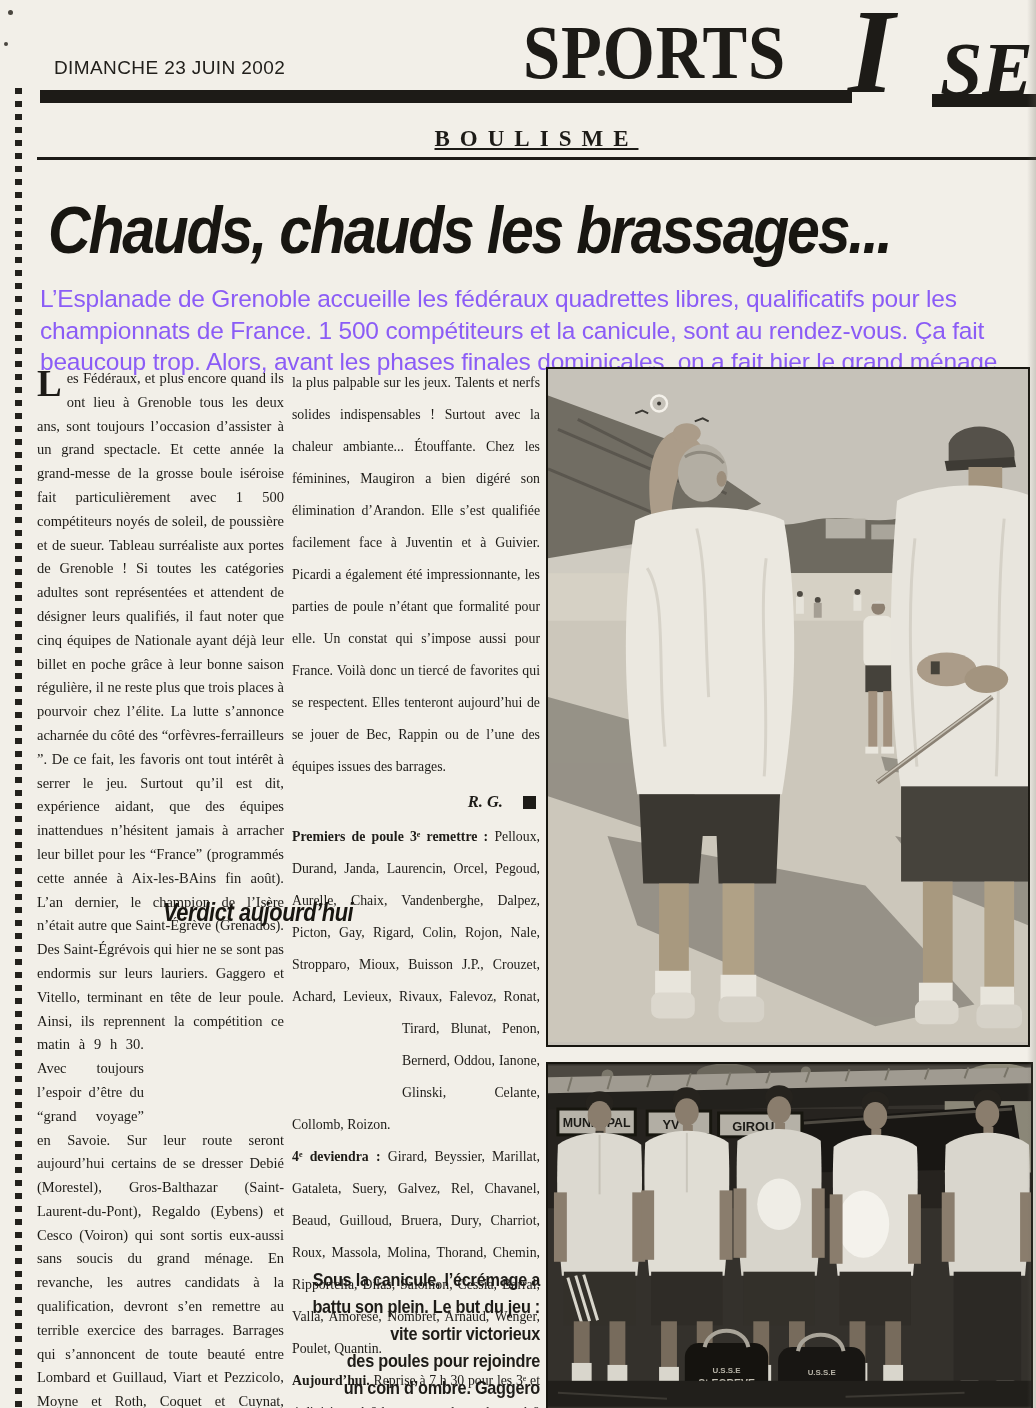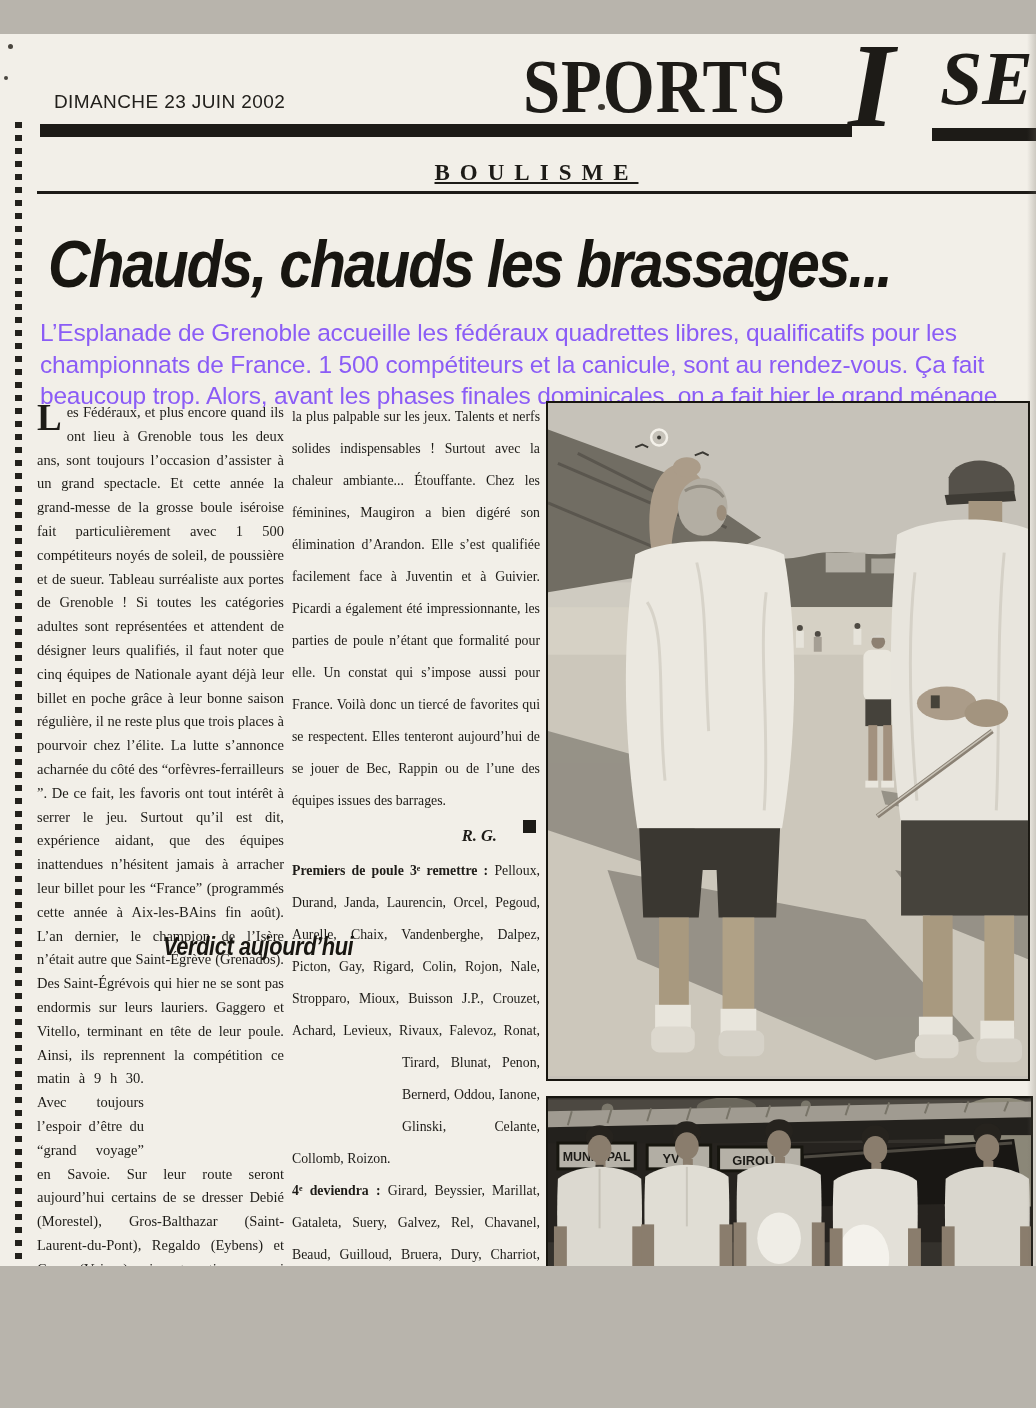--- a/index.html
+++ b/index.html
@@ -1,29 +1,29 @@
 <!DOCTYPE html>
 <html><head>
 <meta charset="utf-8">
 <style>
   html,body{margin:0;padding:0;background:#b8b4ac;}
-  .page{position:relative;width:1036px;height:1232px;background:#f2efe8;overflow:hidden;
-        font-family:"Liberation Serif",serif;color:#1d1b17;margin-top:34px;}
+  .page{position:relative;width:1036px;height:1408px;background:#f2efe8;overflow:hidden;
+        font-family:"Liberation Serif",serif;color:#1d1b17;}
   .page .edge-right{position:absolute;right:0;top:0;width:9px;height:100%;
         background:linear-gradient(90deg,rgba(110,105,95,0),rgba(110,105,95,.28));}
   .perf{position:absolute;left:15px;top:88px;width:7px;height:1320px;
         background:repeating-linear-gradient(180deg,#23211c 0 6px,transparent 6px 13px);}
   .dot{position:absolute;background:#4a463f;border-radius:50%;}
   .dateline{position:absolute;left:54px;top:57px;font-family:"Liberation Sans",sans-serif;
         font-size:19px;letter-spacing:.4px;color:#22201c;}
   .masthead{position:absolute;left:523px;top:14px;font-size:76px;font-weight:700;
         letter-spacing:1px;transform:scaleX(.88);transform-origin:left top;line-height:1;}
   .masthead-i{position:absolute;left:848px;top:-8px;font-size:120px;font-weight:700;
         font-style:italic;line-height:1;}
-  .masthead-se{position:absolute;left:940px;top:6px;font-size:76px;font-weight:700;
+  .masthead-se{position:absolute;left:940px;top:31px;font-size:76px;font-weight:700;
         font-style:italic;line-height:1;}
   .bar-left{position:absolute;left:40px;top:90px;width:812px;height:13px;background:#1d1b17;}
   .bar-right{position:absolute;left:932px;top:94px;width:104px;height:13px;background:#1d1b17;}
   .section-title{position:absolute;left:37px;top:126px;width:999px;text-align:center;
         font-size:23px;font-weight:700;letter-spacing:10px;text-decoration:underline;}
   .section-rule{position:absolute;left:37px;top:157px;width:999px;height:3px;background:#1d1b17;}
   .kicker{position:absolute;left:40px;top:165px;font-size:21.5px;font-weight:700;letter-spacing:.2px;}
   .headline{position:absolute;left:48px;top:192px;margin:0;font-family:"Liberation Sans",sans-serif;
         font-style:italic;font-weight:700;font-size:67px;line-height:1.12;letter-spacing:-2.5px;
         transform:scaleX(.88);transform-origin:left top;white-space:nowrap;color:#181611;}
@@ -33,21 +33,21 @@
   .col{position:absolute;top:367px;text-align:justify;}
   .col p{margin:0;}
   .col1{left:37px;width:247px;font-size:14.5px;line-height:23.8px;}
   .col2{left:292px;width:248px;font-size:13.8px;line-height:32px;}
   .dropcap{float:left;font-size:37px;line-height:30px;font-weight:700;padding:2px 5px 0 0;}
   .wrap-right{float:right;width:132px;height:78px;margin:2px 0 2px 8px;}
   .wrap-left{float:left;width:102px;height:76px;margin:2px 8px 2px 0;}
   .inset-title{position:absolute;left:163px;top:897px;font-family:"Liberation Sans",sans-serif;
         font-style:italic;font-weight:700;font-size:26px;letter-spacing:-.5px;white-space:nowrap;
         transform:scaleX(.84);transform-origin:left top;color:#181611;}
-  .sig{display:flex;justify-content:flex-end;align-items:flex-start;gap:26px;margin:3px 4px 3px 0;}
+  .sig{display:flex;justify-content:flex-end;align-items:center;gap:20px;margin:3px 4px 3px 0;}
   .sig-name{font-style:italic;font-weight:700;font-size:16.5px;}
   .sig-square{display:inline-block;width:13px;height:13px;background:#1d1b17;}
   .lbl{font-weight:700;}
   .photo{position:absolute;box-sizing:border-box;border:2px solid #17150f;}
   .photo svg{display:block;width:100%;height:100%;}
   .photo-top{left:546px;top:367px;width:484px;height:680px;background:#c6c2b9;}
   .photo-bottom{left:546px;top:1062px;width:487px;height:346px;border-bottom:none;background:#34312c;}
   .caption{position:absolute;left:255px;top:1266px;width:285px;text-align:right;
         font-family:"Liberation Sans",sans-serif;font-weight:700;font-size:18.5px;line-height:27px;
         letter-spacing:-.3px;transform:scaleX(.88);transform-origin:right top;color:#1e1c18;}

